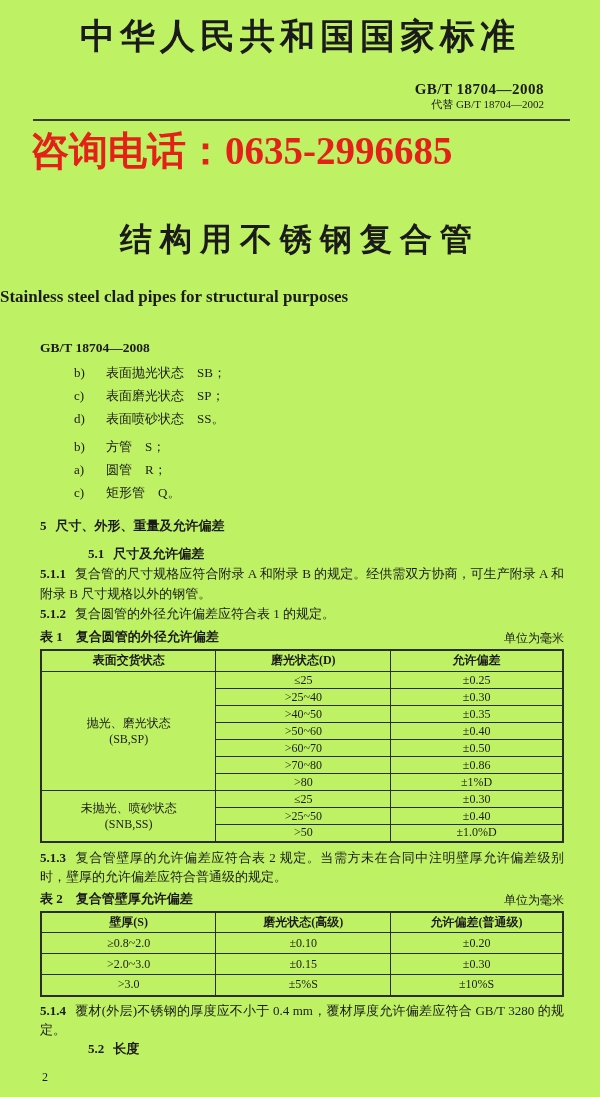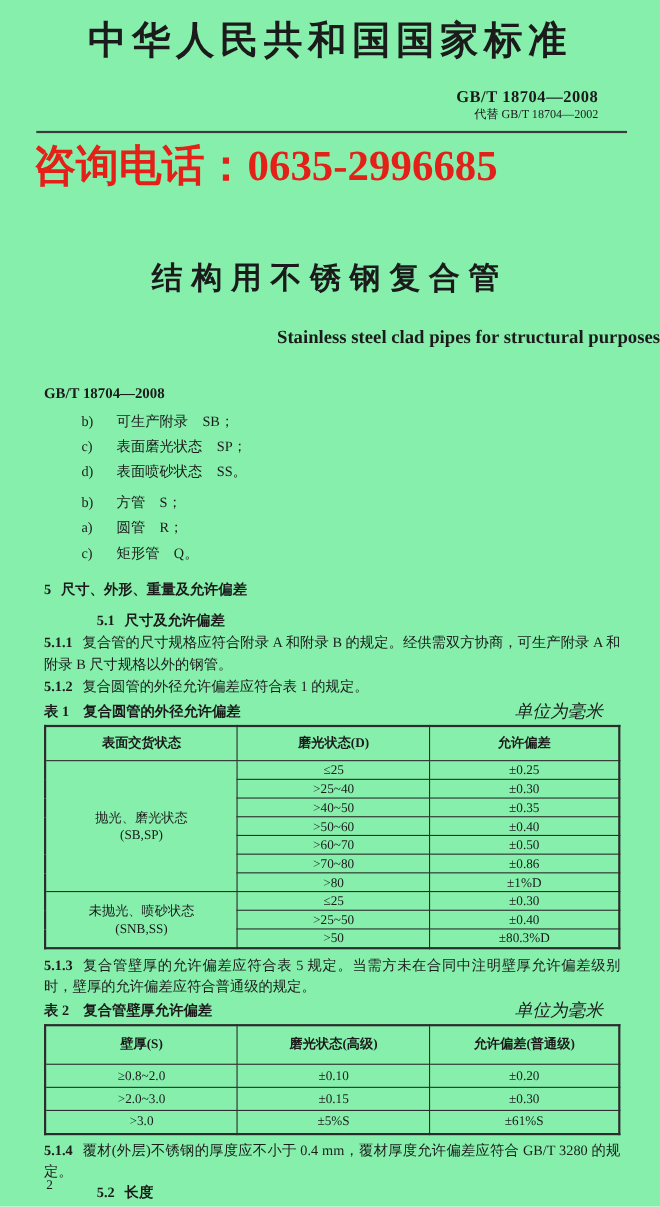--- a/index.html
+++ b/index.html
@@ -1,63 +1,63 @@
 <!DOCTYPE html>
 <html><head>
 <meta charset="utf-8">
 <style>
   * { margin: 0; padding: 0; box-sizing: border-box; }
   html,body { background: #ffffff; }
   .page {
     position: relative;
     width: 600px; height: 1097px;
     margin: 0 auto;
-    background: #86efac;
+    background: #bef264;
     font-family: "Liberation Serif", "DejaVu Serif", serif;
     color: #1b1b1b;
     overflow: hidden;
   }
   .banner {
     margin: 13px 26px 0;
     font-size: 35px; font-weight: 700;
     letter-spacing: 5px; text-align: center;
     white-space: nowrap;
   }
   .std-block { margin: 20px 56px 0 0; text-align: right; line-height: 1.22; }
   .std-no { font-size: 15px; font-weight: 700; letter-spacing: .5px; }
   .std-replaces { font-size: 11px; }
   .rule { margin: 7px 30px 0 33px; border-top: 2px solid #3c3c3c; }
   .hotline {
     margin: 3px 0 0 30px;
     font-size: 39px; font-weight: 700;
     color: #e32118; white-space: nowrap;
   }
   .doc-title {
-    margin-top: 56px; text-align: center;
-    font-size: 28px; font-weight: 700; letter-spacing: 8px;
-  }
-  .doc-sub { margin-top: 25px; text-align: right; font-size: 17px; font-weight: 700; }
+    margin-top: 40px; text-align: center;
+    font-size: 32px; font-weight: 700; letter-spacing: 8px;
+  }
+  .doc-sub { margin-top: 25px; text-align: left; font-size: 17px; font-weight: 700; }
   .content { margin: 0 36px 0 40px; font-size: 13px; }
   .running-header { margin-top: 33px; font-weight: 700; font-size: 13.5px; }
   .list { margin-top: 5px; }
   .list-item { padding-left: 34px; line-height: 23px; }
   .marker { display: inline-block; width: 32px; }
   .clause-line { line-height: 23px; }
   .cnum { font-weight: 700; margin-right: 9px; }
   .sec-head { margin-top: 11px; line-height: 22px; font-weight: 700; }
   .sub-head { margin-top: 6px; line-height: 21px; font-weight: 700; margin-left: 48px; }
   .para { line-height: 20px; text-align: justify; }
   .tail .para, .tail .sub-head, .tail .clause-line { line-height: 19px; }
   .tcap { position: relative; text-align: left; font-weight: 700; font-size: 13px; margin-top: 4px; line-height: 18px; }
-  .tunit { position: absolute; right: 16px; top: 1px; font-weight: 400; font-size: 16px; font-style: italic; }
+  .tunit { position: absolute; right: 0; top: 1px; font-weight: 400; font-size: 12px; }
   table { width: 100%; border-collapse: collapse; border: 2px solid #2c2c2c; margin-top: 3px; font-size: 12px; }
   th, td { border: 1px solid #2c2c2c; text-align: center; padding: 0 4px; font-weight: 400; }
-  .t1 th { height: 32px; font-weight: 700; }
+  .t1 th { height: 22px; font-weight: 700; }
   .t1 td { height: 17px; }
-  .t2 th { height: 36px; font-weight: 700; }
+  .t2 th { height: 21px; font-weight: 700; }
   .t2 td { height: 21px; }
   .grp-label div { line-height: 16px; }
   .page-num { position: absolute; left: 42px; bottom: 12px; font-size: 12px; }
 </style>
 </head>
 <body>
 
 <div class="page">
 
   <div class="banner">中华人民共和国国家标准</div>
@@ -73,21 +73,21 @@
 
   <div class="doc-title">结构用不锈钢复合管</div>
   <div class="doc-sub">Stainless steel clad pipes for structural purposes</div>
 
   <div class="content">
 
     <div class="running-header">GB/T 18704—2008</div>
 
     <div class="list">
       <div class="list-item">
-        <span class="marker">b)</span><span>可生产附录　SB；</span>
+        <span class="marker">b)</span><span>表面抛光状态　SB；</span>
       </div>
       <div class="list-item">
         <span class="marker">c)</span><span>表面磨光状态　SP；</span>
       </div>
       <div class="list-item">
         <span class="marker">d)</span><span>表面喷砂状态　SS。</span>
       </div>
     </div>
 
 
@@ -170,28 +170,28 @@
         </td>
         <td>≤25</td>
         <td>±0.30</td>
       </tr>
       <tr>
         <td>&gt;25~50</td>
         <td>±0.40</td>
       </tr>
       <tr>
         <td>&gt;50</td>
-        <td>±80.3%D</td>
+        <td>±1.0%D</td>
       </tr>
     </tbody>
       </table>
 
     <div class="tail">
       <div class="para" style="margin-top:5px">
-        <span class="cnum">5.1.3</span><span>复合管壁厚的允许偏差应符合表 5 规定。当需方未在合同中注明壁厚允许偏差级别时，壁厚的允许偏差应符合普通级的规定。</span>
+        <span class="cnum">5.1.3</span><span>复合管壁厚的允许偏差应符合表 2 规定。当需方未在合同中注明壁厚允许偏差级别时，壁厚的允许偏差应符合普通级的规定。</span>
       </div>
 
       <div class="tcap">
         <span>表 2　复合管壁厚允许偏差</span>
         <span class="tunit">单位为毫米</span>
       </div>
 
       <table class="t2">
         <tbody>
             <tr>
@@ -205,21 +205,21 @@
           <td>±0.20</td>
         </tr>
         <tr>
           <td>&gt;2.0~3.0</td>
           <td>±0.15</td>
           <td>±0.30</td>
         </tr>
         <tr>
           <td>&gt;3.0</td>
           <td>±5%S</td>
-          <td>±61%S</td>
+          <td>±10%S</td>
         </tr>
       </tbody>
         </table>
 
       <div class="para" style="margin-top:4px">
         <span class="cnum">5.1.4</span><span>覆材(外层)不锈钢的厚度应不小于 0.4 mm，覆材厚度允许偏差应符合 GB/T 3280 的规定。</span>
       </div>
 
       <div class="sub-head" style="margin-top:0">
         <span class="cnum">5.2</span><span>长度</span>

